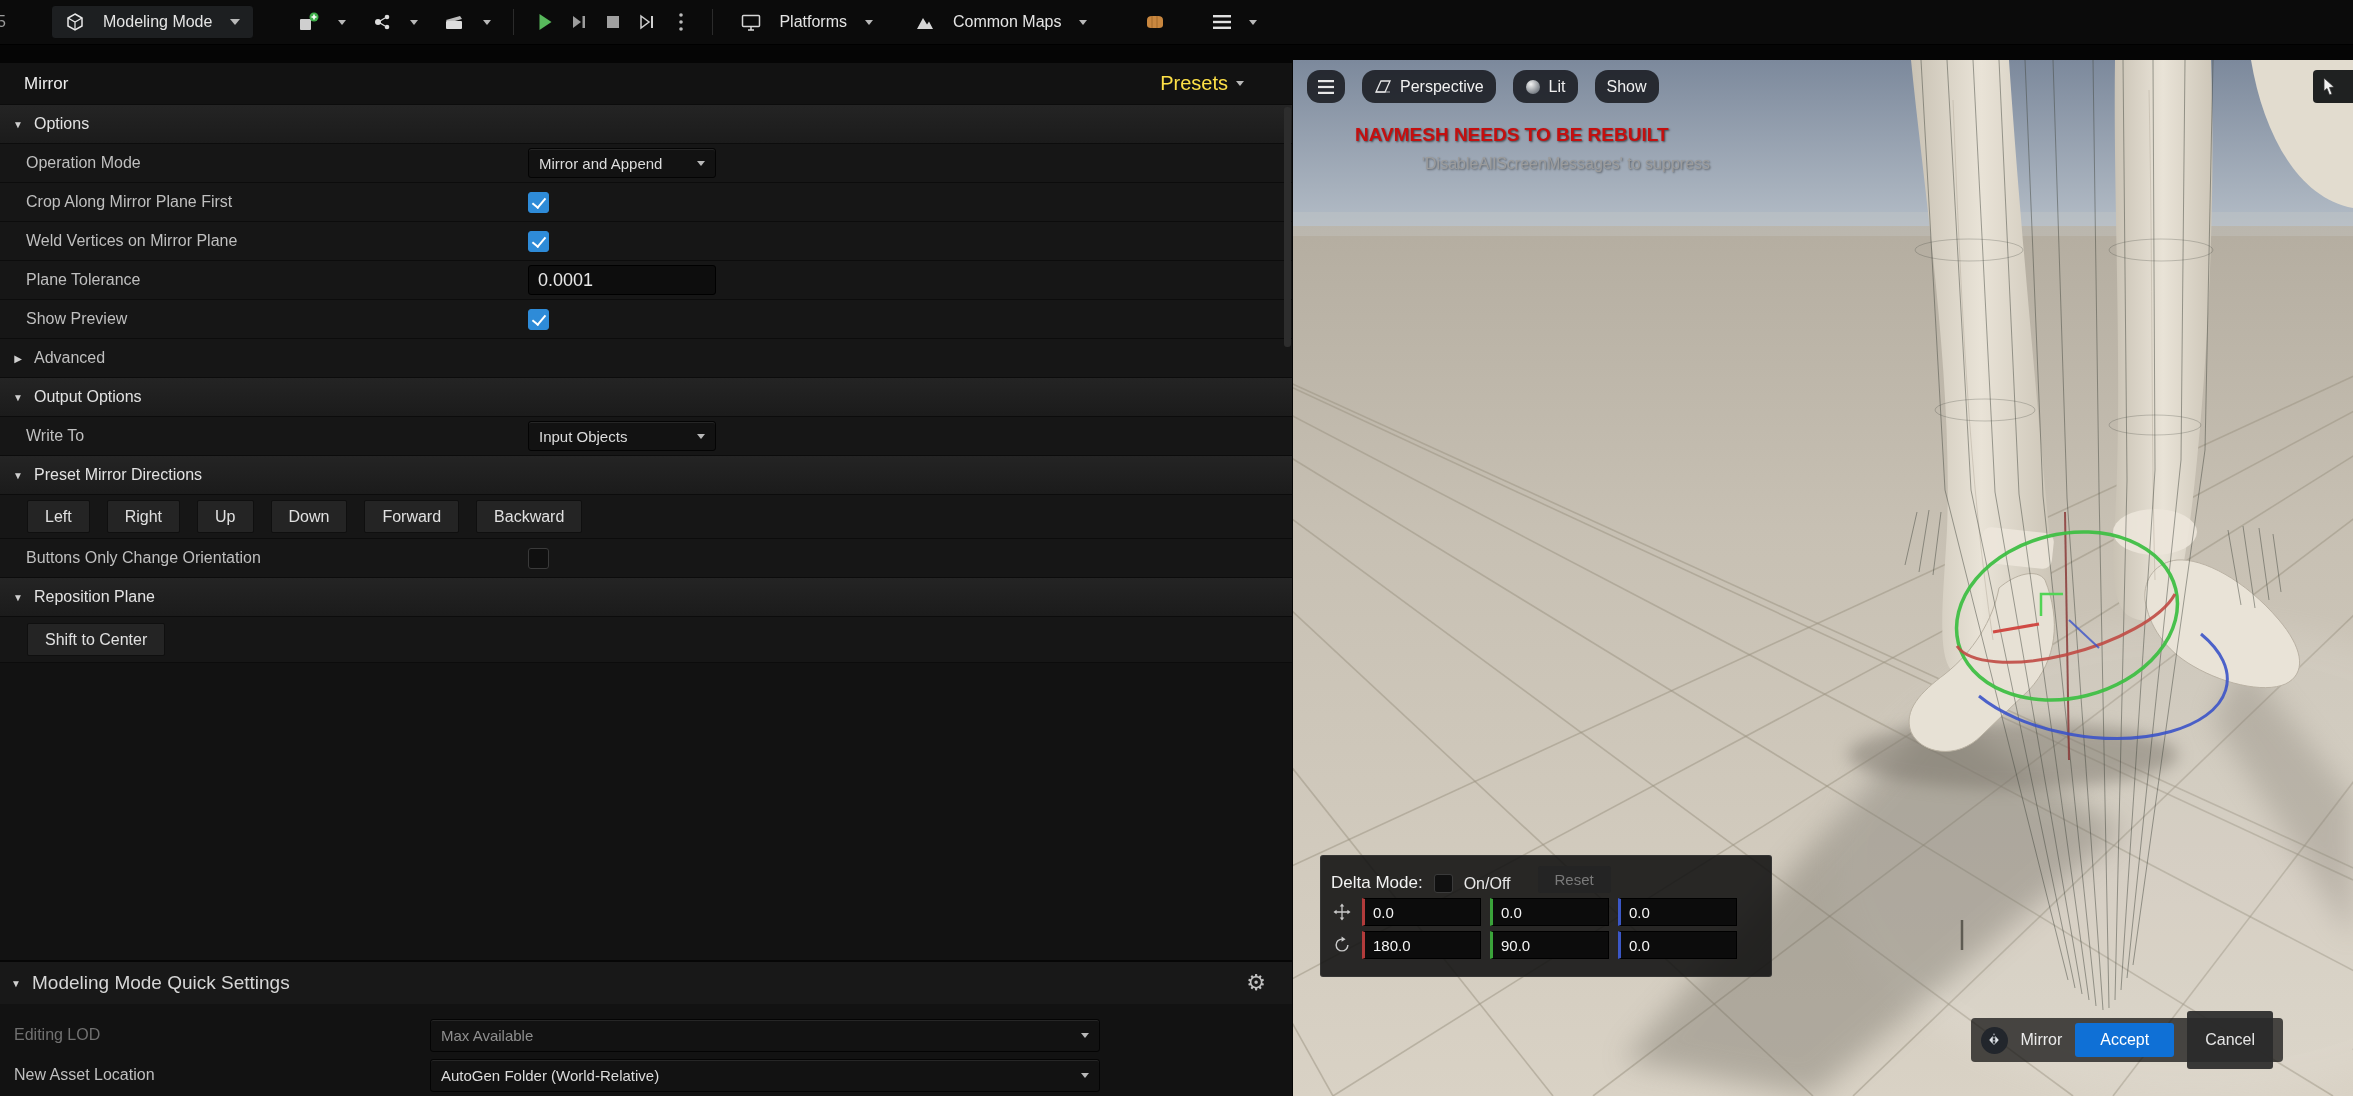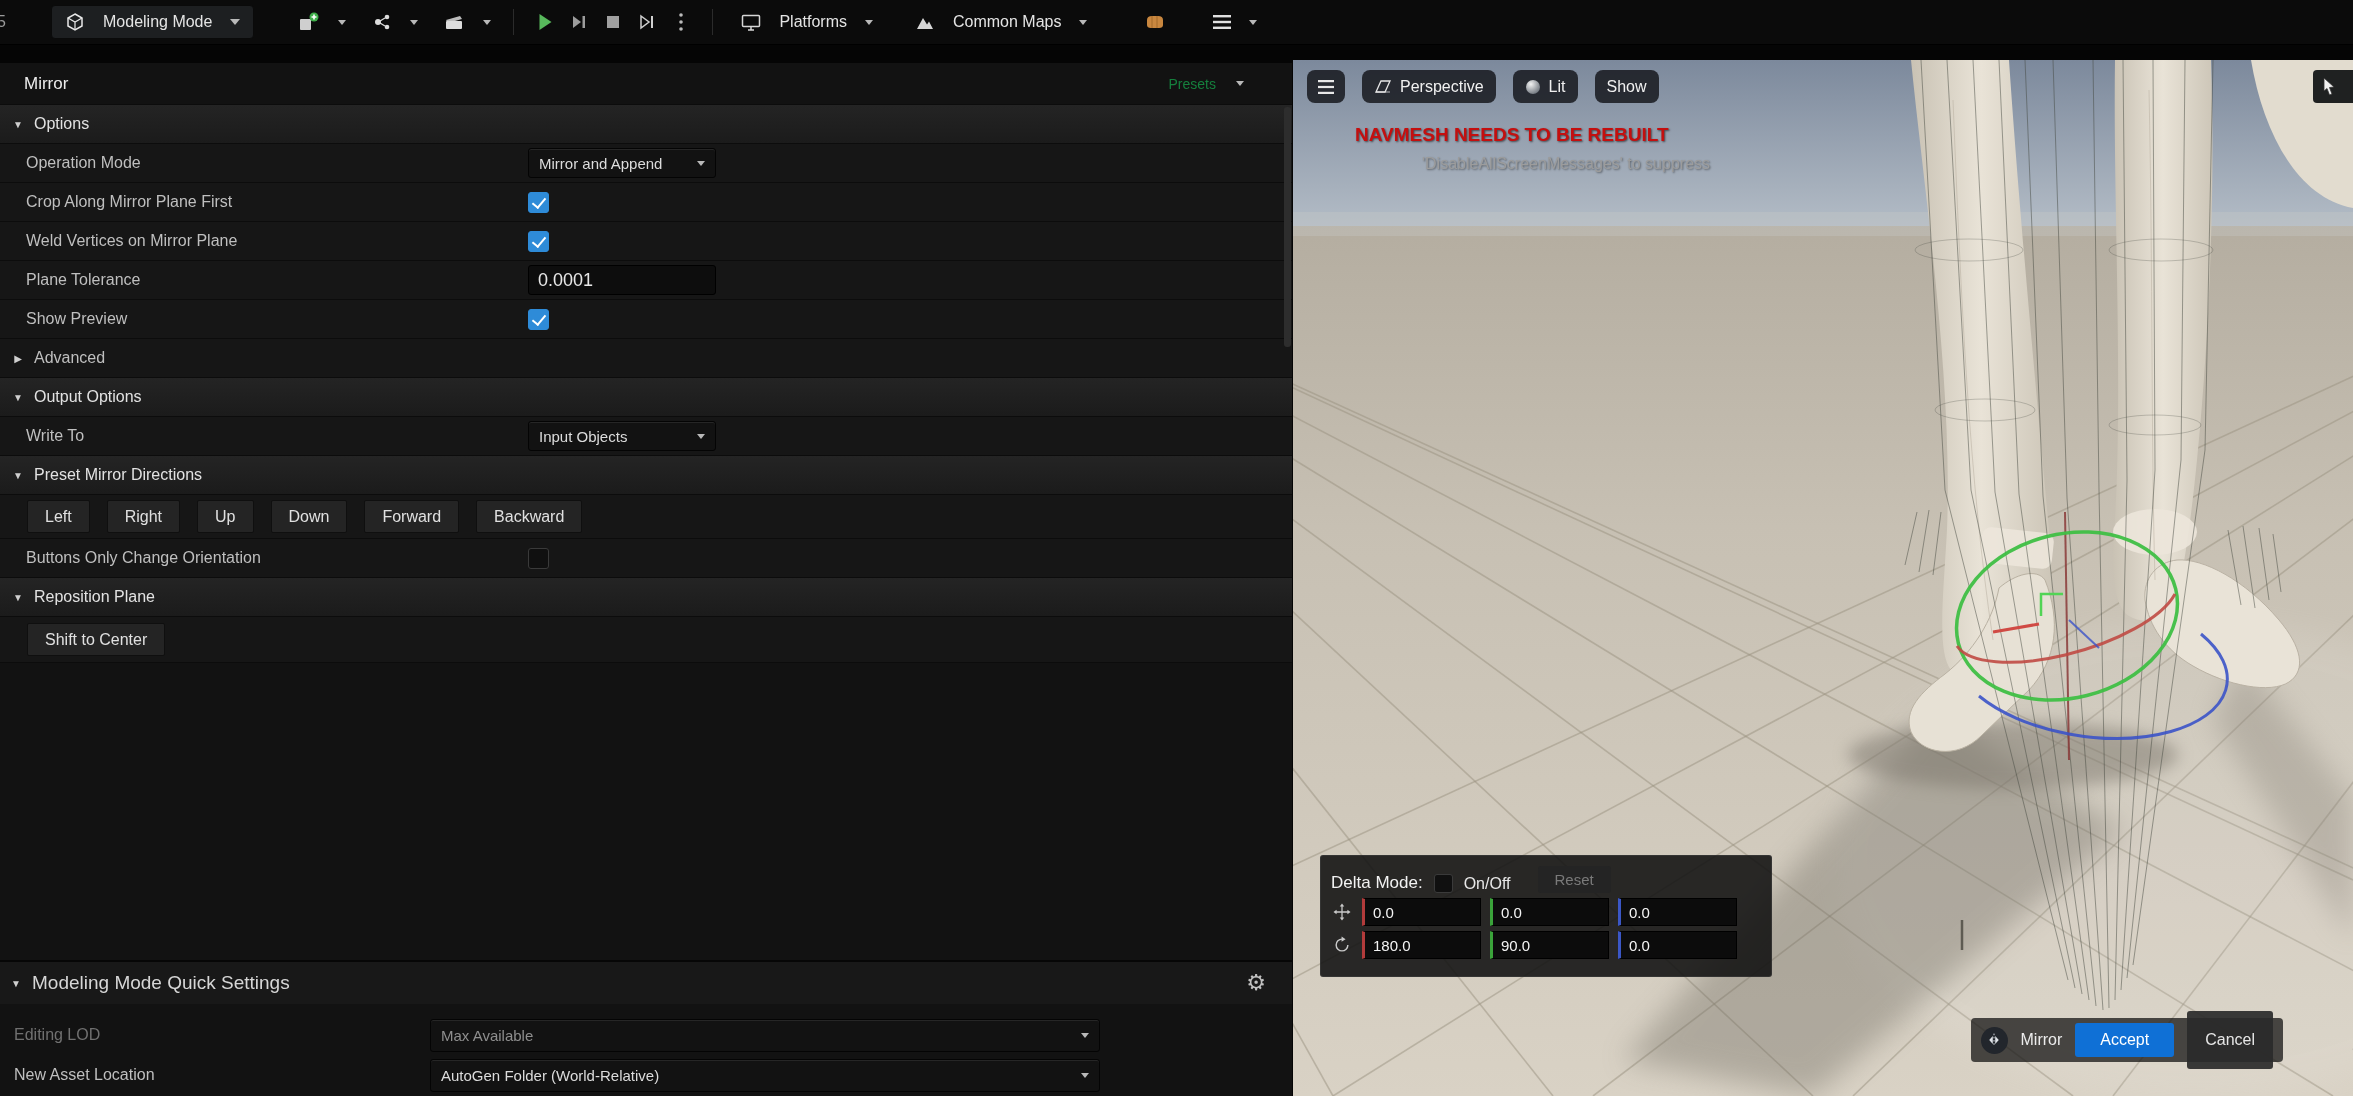--- a/index.html
+++ b/index.html
@@ -27,21 +27,21 @@
   .chev.small{border-left-width:4px;border-right-width:4px;border-top-width:5px}
   .vsep{width:1px;height:26px;background:#2b2b2b;margin:0 14px}
   .pb{width:34px;height:32px;display:flex;align-items:center;justify-content:center;background:transparent;border:none}
 
   
   .left-panel{position:absolute;left:0;top:63px;width:1292px;height:1033px;background:#121212;
     display:flex;flex-direction:column;overflow:hidden}
   .panel-header{height:42px;background:#121212;border-bottom:1px solid #0c0c0c;flex:none;
     display:flex;align-items:center;justify-content:space-between;padding:0 48px 0 24px}
   .panel-title{font-size:17px;color:#ececec}
-  .presets{display:flex;align-items:center;gap:20px;background:transparent;border:none;color:#15803d;font-size:14px}
+  .presets{display:flex;align-items:center;gap:8px;background:transparent;border:none;color:#fde047;font-size:20px}
   .sec{height:39px;flex:none;background:linear-gradient(#242424,#1b1b1b);border-bottom:1px solid #0c0c0c;
     display:flex;align-items:center;gap:10px;padding-left:12px;font-size:16px;color:#e2e2e2}
   .tri{font-size:10px;color:#cfcfcf;width:12px;text-align:center}
   .row{position:relative;height:39px;flex:none;background:#161616;border-bottom:1px solid #0c0c0c;
     display:flex;align-items:center;padding-left:26px}
   .rlabel{font-size:16px;color:#bfbfbf}
   .ctl{position:absolute;left:528px;width:188px;height:30px}
   .dropdown{background:#121212;border:1px solid #040404;box-shadow:inset 0 1px 0 #262626;border-radius:3px;
     display:flex;align-items:center;justify-content:space-between;padding:0 10px;font-size:15px;color:#dcdcdc}
   .text-input{background:#0d0d0d;border:1px solid #000;border-radius:3px;color:#e8e8e8;padding:0 9px;font-size:18px}
@@ -63,21 +63,21 @@
   .qs-row .rlabel{padding-left:14px}
   .qs-ctl{position:absolute;left:430px;width:670px;height:33px}
   .qs-row.disabled .rlabel{color:#707070}
   .qs-row.disabled .dropdown{color:#8e8e8e}
   .panel-scrollbar{position:absolute;right:1px;top:44px;width:7px;height:240px;background:#2d2d2d;border-radius:3px}
 
   
   .viewport{position:absolute;left:1293px;top:60px;width:1060px;height:1036px;overflow:hidden;background:#88939f}
   .scene{position:absolute;inset:0;width:100%;height:100%}
   .vp-topbar{position:absolute;top:10px;left:14px;display:flex;gap:17px;align-items:center}
-  .vp-btn{height:33px;background:rgba(18,20,24,.82);border-radius:8px;color:#f0f0f0;font-size:16px;
+  .vp-btn{height:33px;background:rgba(18,20,24,.82);border-radius:13px;color:#f0f0f0;font-size:16px;
     display:flex;align-items:center;gap:8px;padding:0 12px;border:none}
   .vp-btn.icon-only{width:38px;justify-content:center;padding:0}
   .vp-cursor{position:absolute;top:10px;right:-6px;width:46px;height:33px;background:rgba(14,16,18,.92);
     border-radius:4px 0 0 4px;display:flex;align-items:center;justify-content:flex-start;padding-left:8px;border:none}
   .warn1{position:absolute;left:62px;top:64px;color:var(--warning-red);font-weight:bold;font-size:19px;
     text-shadow:1px 1px 2px rgba(0,0,0,.55)}
   .warn2{position:absolute;left:129px;top:95px;color:#9c9c9c;font-size:16px;text-shadow:1px 1px 2px rgba(0,0,0,.45)}
 
   .delta-panel{position:absolute;left:27px;top:795px;width:452px;height:122px;background:rgba(16,16,16,.88);
     border:1px solid rgba(70,70,70,.45);border-radius:3px;padding:7px 10px}

